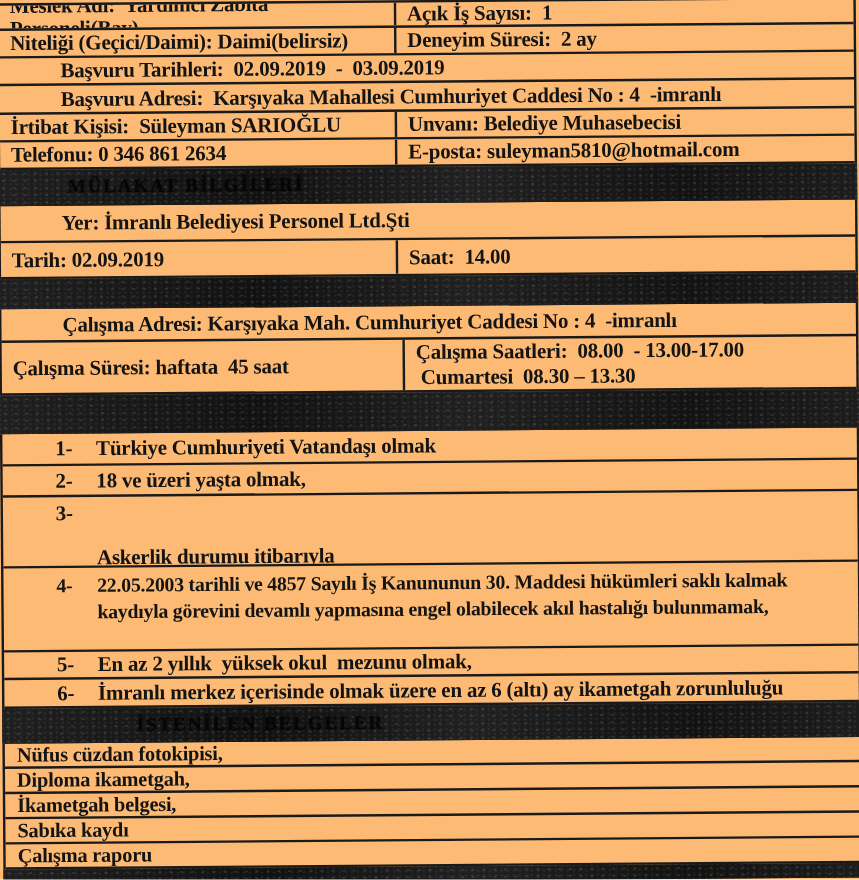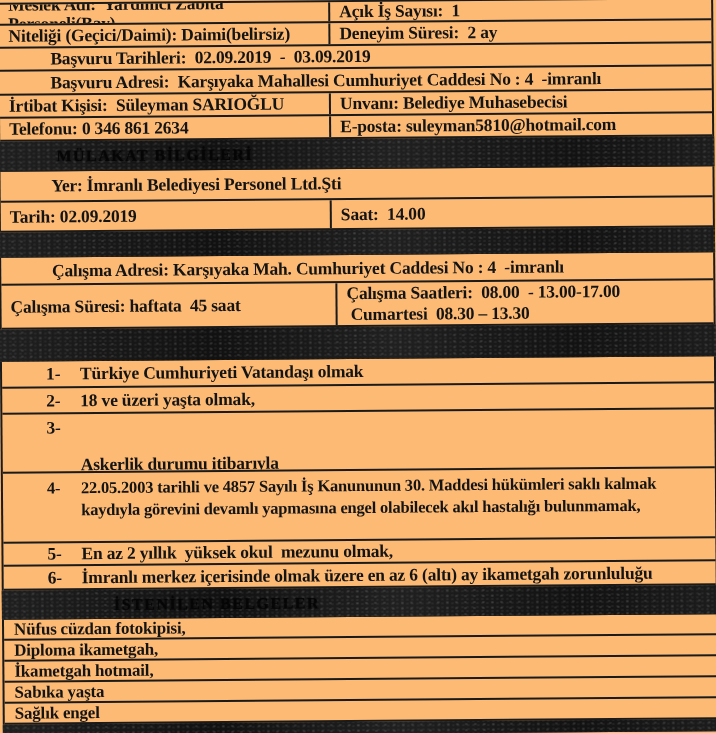--- a/index.html
+++ b/index.html
@@ -188,26 +188,26 @@
     </div>
 
     <div class="boxed">
       <div class="row doc-row h21">
         <span>Nüfus cüzdan fotokipisi,</span>
       </div>
       <div class="row doc-row h21">
         <span>Diploma ikametgah,</span>
       </div>
       <div class="row doc-row h21">
-        <span>İkametgah hotmail,</span>
-      </div>
-      <div class="row doc-row h21">
-        <span>Sabıka yaşta</span>
-      </div>
-      <div class="row doc-row h21">
-        <span>Sağlık engel</span>
+        <span>İkametgah belgesi,</span>
+      </div>
+      <div class="row doc-row h21">
+        <span>Sabıka kaydı</span>
+      </div>
+      <div class="row doc-row h21">
+        <span>Çalışma raporu</span>
       </div>
     </div>
 
     <div class="band h12"></div>
 
   </div>
 </div>
 
 </body></html>

